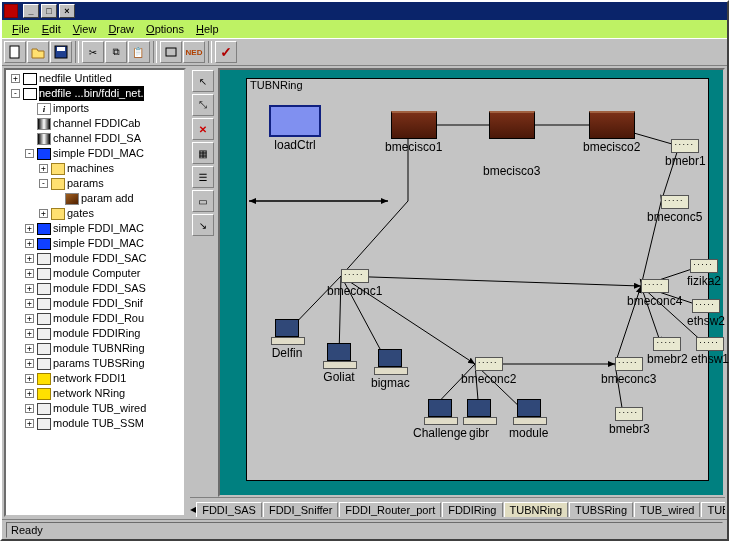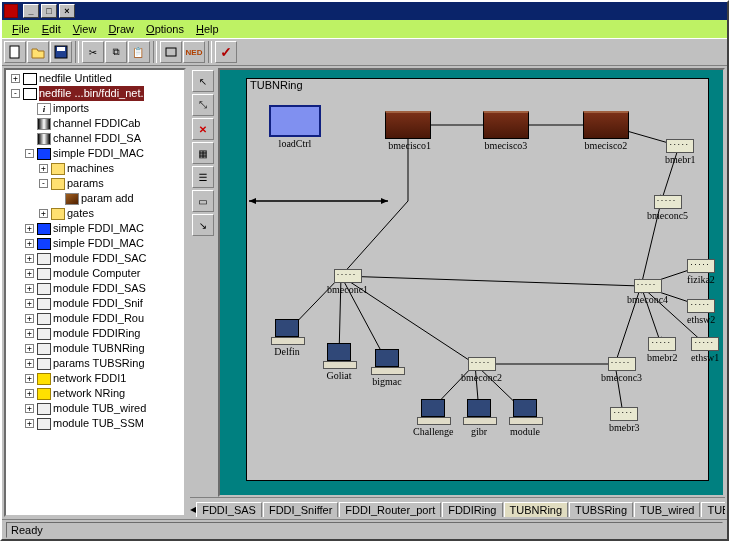--- a/index.html
+++ b/index.html
@@ -24,37 +24,37 @@
   .expander-empty { width:9px; display:inline-block; margin-right:3px;}
   .tree-icon { width:14px; height:12px; margin-right:2px; display:inline-block; background:#eee; border:1px solid #888;}
   .icon-doc { background:#fff; border:1px solid #000;}
   .icon-i { background:#fff; font-size:9px; font-weight:bold; color:#000; text-align:center; line-height:10px; font-style:italic; font-family:serif;}
   .icon-channel { background:linear-gradient(to right,#000,#fff,#000); }
   .icon-simple { background:#1040ff; border:1px solid #000;}
   .icon-folder { background:#ffe070; border:1px solid #a08020;}
   .icon-param { background:linear-gradient(145deg,#a06020,#502000); }
   .icon-module { background:#f0f0f0; border:1px solid #444;}
   .icon-net { background:#ffe000; border:1px solid #a08000;}
-  .tree-sel { background:#7f1d1d; color:#fff; }
+  .tree-sel { background:#000000; color:#fff; }
   .right-area { flex:1; display:flex; flex-direction:column; min-width:0; margin:2px;}
   .canvas-wrap { flex:1; display:flex; min-height:0;}
   .side-tools { width:28px; background:#c0c0c0; display:flex; flex-direction:column; gap:2px; padding:2px;}
   .canvas-region { flex:1; background:#008080; border:2px inset #c0c0c0; position:relative;}
   .diagram-box { position:absolute; left:26px; top:8px; right:14px; bottom:14px; background:#c4c4c4; border:1px solid #000;}
   .diagram-title { position:absolute; left:2px; top:-1px; font-size:11px; padding:1px;}
   .node { position:absolute; display:flex; flex-direction:column; align-items:center;}
   .node-icon { width:34px; height:24px; background:#a54a2a; border:1px solid #000; }
   .node-icon.router { width:46px; height:28px; background:linear-gradient(#7a3018,#4a1808); border-top:2px solid #a06040;}
   .node-icon.load { width:52px; height:32px; background:#8090f0; border:2px solid #102080;}
   .node-icon.hub { width:28px; height:14px; background:#e8e8d0; border:1px solid #555; position:relative;}
   .node-icon.hub::after { content:"·····"; position:absolute; top:-1px; left:2px; font-size:9px; letter-spacing:1px;}
   .node-icon.pc { width:32px; height:26px; background:transparent; border:none; position:relative;}
   .node-icon.pc::before { content:""; position:absolute; left:4px; top:0; width:22px; height:16px; background:#304878; border:1px solid #000;}
   .node-icon.pc::after { content:""; position:absolute; left:0; bottom:0; width:32px; height:6px; background:#e0dcc8; border:1px solid #555;}
-  .node-label { font-size:10px; margin-top:1px; color:#000; text-align:center;font-family:Liberation Serif, serif;}
+  .node-label { font-size:12px; margin-top:1px; color:#000; text-align:center;}
   svg.links { position:absolute; left:0; top:0; width:100%; height:100%; pointer-events:none;}
   .tabs { display:flex; height:20px; align-items:flex-end; background:#c0c0c0; border-top:1px solid #808080; overflow:hidden;}
   .tab { padding:1px 5px; background:#c0c0c0; border:1px solid #808080; border-top-color:#fff; border-left-color:#fff; border-bottom:none; font-size:11px; white-space:nowrap; margin-right:1px;}
   .tab.active { background:#e0dcc0; }
   .tab-nav { width:12px; height:16px; font-size:8px; display:flex; align-items:center; justify-content:center;}
   .status { height:20px; border-top:1px solid #808080; background:#c0c0c0; padding:2px 4px; display:flex; align-items:center;}
   .status-cell { border:1px inset #c0c0c0; padding:0 4px; height:16px; display:flex; align-items:center;}
 </style>
 </head>
 <body>
@@ -300,25 +300,25 @@
                 <line x1="394" y1="207" x2="414" y2="265" stroke="#000" marker-end="url(#arrow)"></line>
                 <line x1="394" y1="207" x2="458" y2="265" stroke="#000" marker-end="url(#arrow)"></line>
                 <line x1="94" y1="197" x2="394" y2="207" stroke="#000" marker-end="url(#arrow)"></line>
                 <line x1="141" y1="122" x2="2" y2="122" stroke="#000" marker-end="url(#arrow)"></line>
                 <line x1="2" y1="122" x2="141" y2="122" stroke="#000" marker-end="url(#arrow)"></line>
               </svg>
           <div class="node" style="left: 22px; top: 26px;">
                 <div class="node-icon load"></div>
                 <div class="node-label">loadCtrl</div>
               </div>
-              <div class="node" style="left: 138px; top: 32px; align-items: flex-end;">
+              <div class="node" style="left: 138px; top: 32px;">
                 <div class="node-icon router"></div>
                 <div class="node-label">bmecisco1</div>
               </div>
-              <div class="node" style="left: 236px; top: 32px;">
+              <div class="node" style="left: 236px; top: 32px; gap: 24px;">
                 <div class="node-icon router"></div>
                 <div class="node-label">bmecisco3</div>
               </div>
               <div class="node" style="left: 336px; top: 32px;">
                 <div class="node-icon router"></div>
                 <div class="node-label">bmecisco2</div>
               </div>
               <div class="node" style="left: 418px; top: 60px;">
                 <div class="node-icon hub"></div>
                 <div class="node-label">bmebr1</div>

